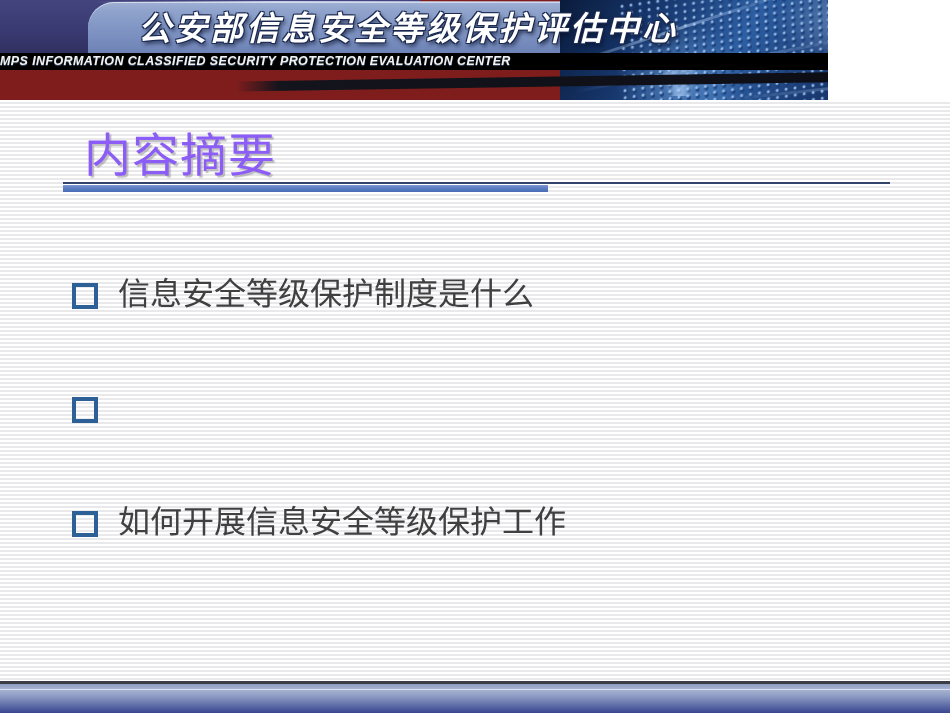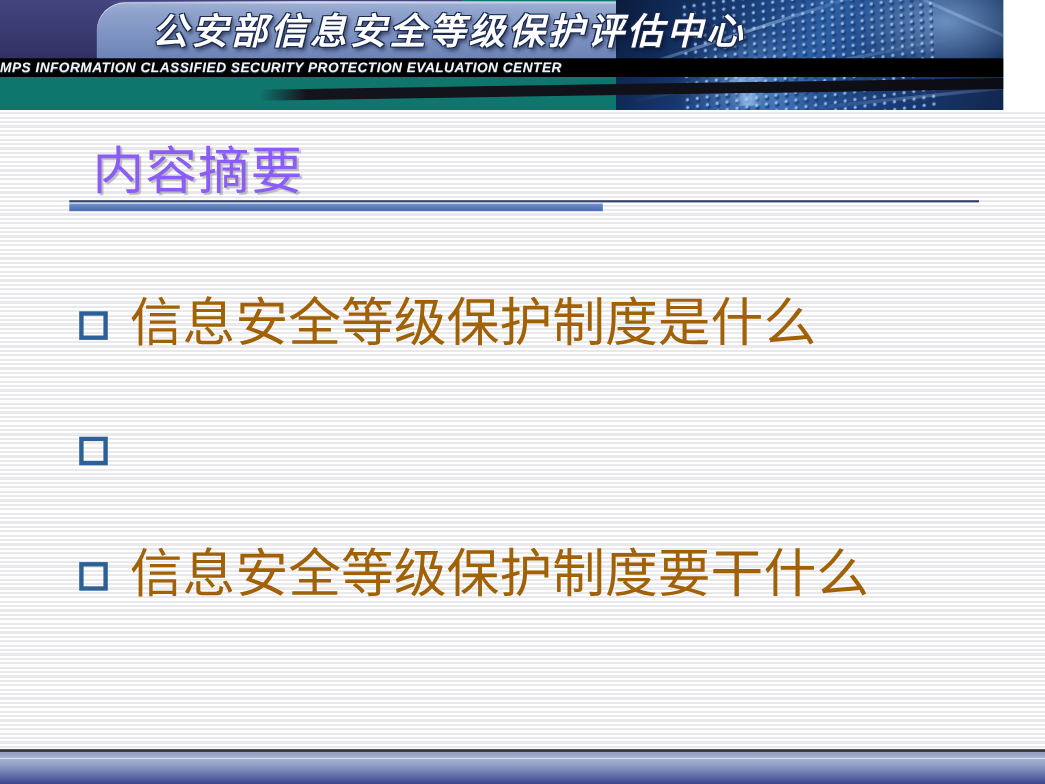--- a/index.html
+++ b/index.html
@@ -35,24 +35,24 @@
         #e9e9ec 2px,
         #e9e9ec 4px
     );
   }
 
   
   .banner {
     position: absolute;
     left: 0;
     top: 0;
-    width: 912px;
+    width: 828px;
     height: 100px;
     overflow: hidden;
-    background: #0f766e;
+    background: #7f1d1d;
   }
   
   .banner-left {
     position: absolute;
     left: 0;
     top: 0;
     width: 420px;
     height: 56px;
     background: linear-gradient(to bottom, #43437e 0%, #3a3a72 55%, #2f2f5e 100%);
   }
@@ -238,23 +238,23 @@
     height: 18px;
     margin-top: 11px;
     margin-right: 20px;
     border: 4px solid #2d6096;
     background: transparent;
     box-sizing: content-box;
   }
   .bullet-text {
     flex: 1 1 auto;
     font-family: "DejaVu Sans", "Liberation Sans", sans-serif;
-    font-size: 48px;
+    font-size: 32px;
     line-height: 44px;
-    color: #a16207;
+    color: #404040;
     letter-spacing: 0px;
     white-space: nowrap;
   }
 
   
   .footer-rule {
     position: absolute;
     left: 0;
     top: 681px;
     width: 950px;
@@ -327,21 +327,21 @@
       <span class="bullet-marker"></span>
       <span class="bullet-text">信息安全等级保护制度是什么</span>
     </div>
 
     <div class="bullet-row">
       <span class="bullet-marker"></span>
     </div>
 
     <div class="bullet-row">
       <span class="bullet-marker"></span>
-      <span class="bullet-text">信息安全等级保护制度要干什么</span>
+      <span class="bullet-text">如何开展信息安全等级保护工作</span>
     </div>
 
   </div>
 
   <div class="footer-rule"></div>
   <div class="footer-bar"></div>
 
 </div>
 
 </body></html>

